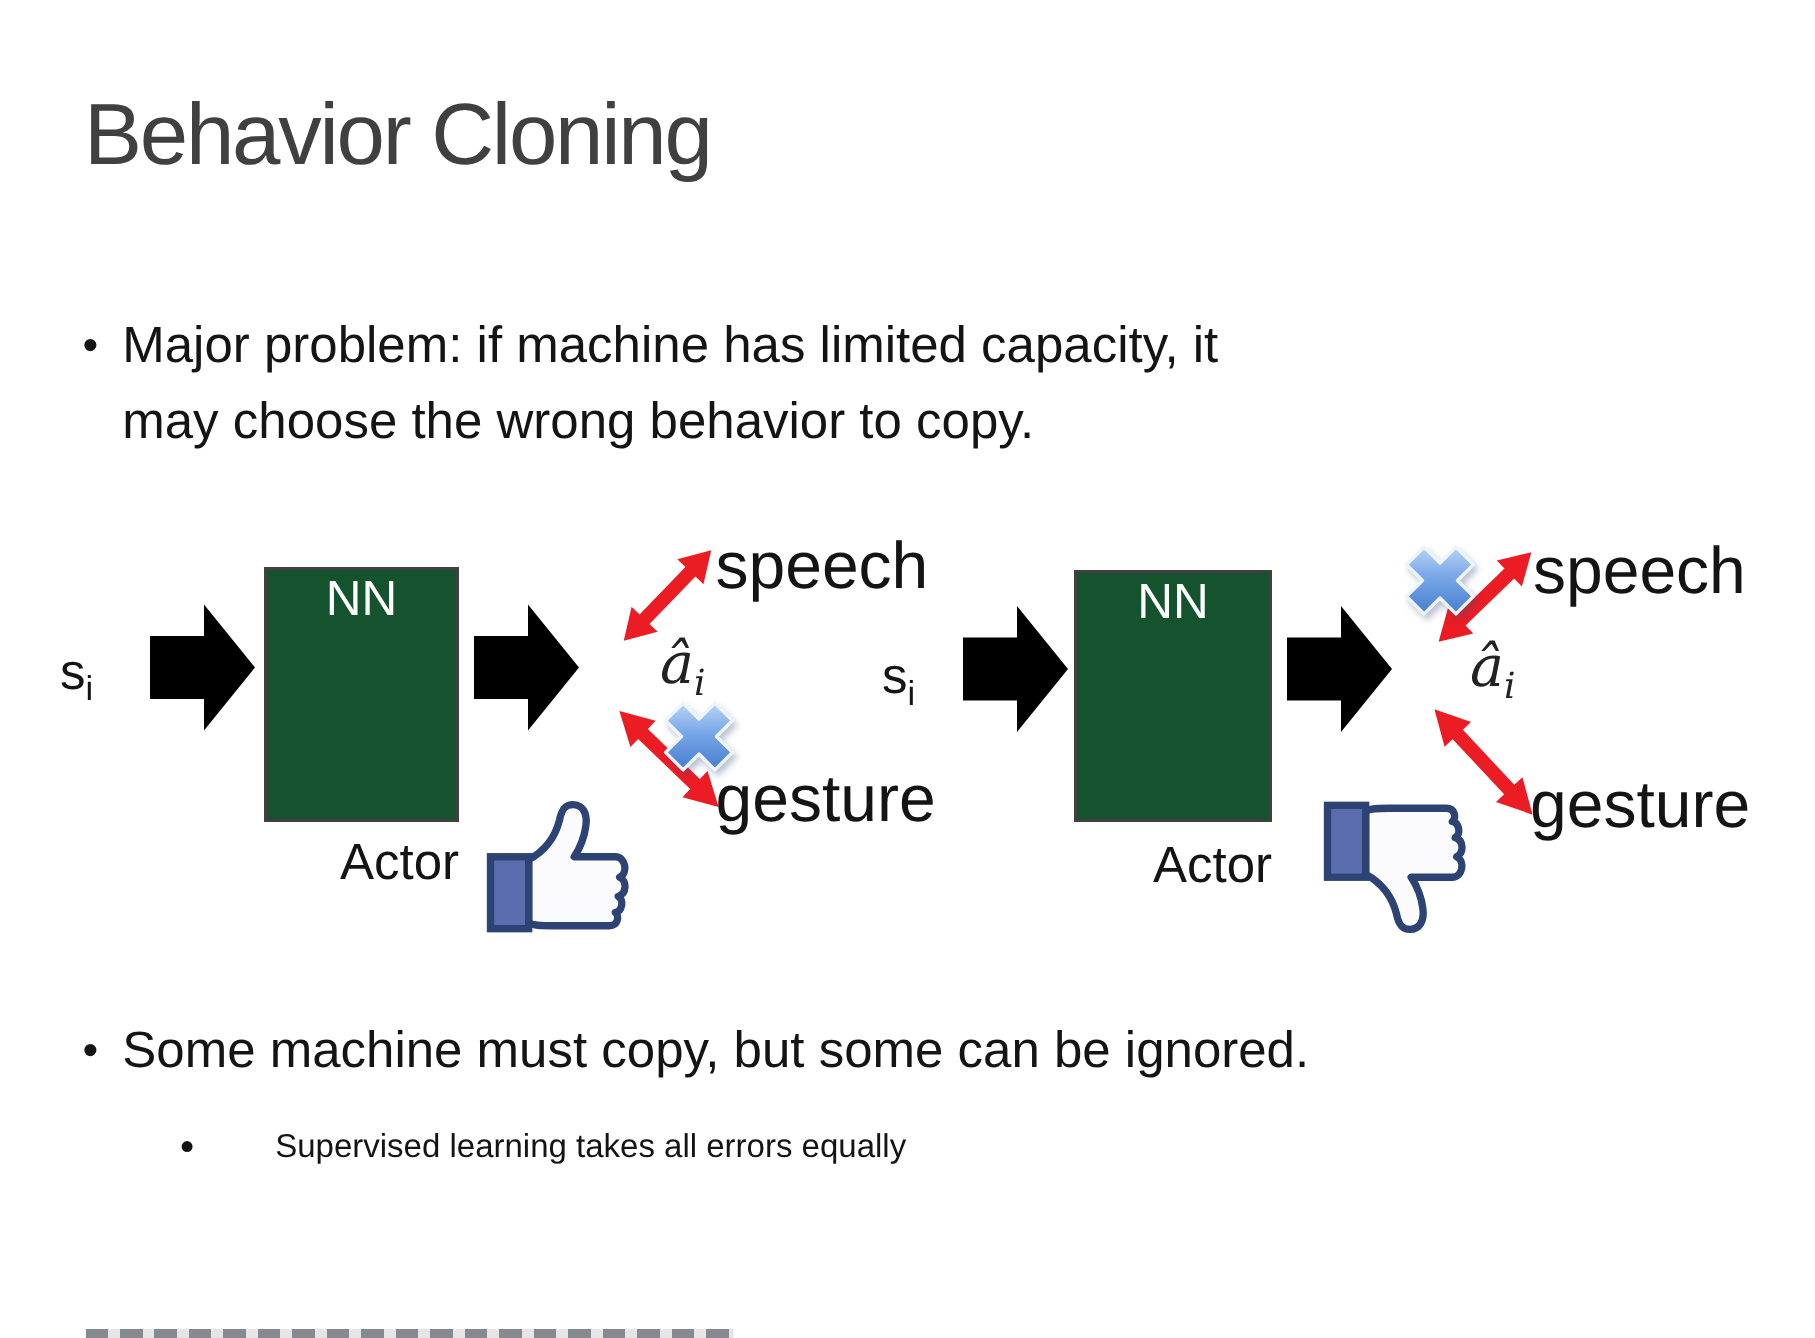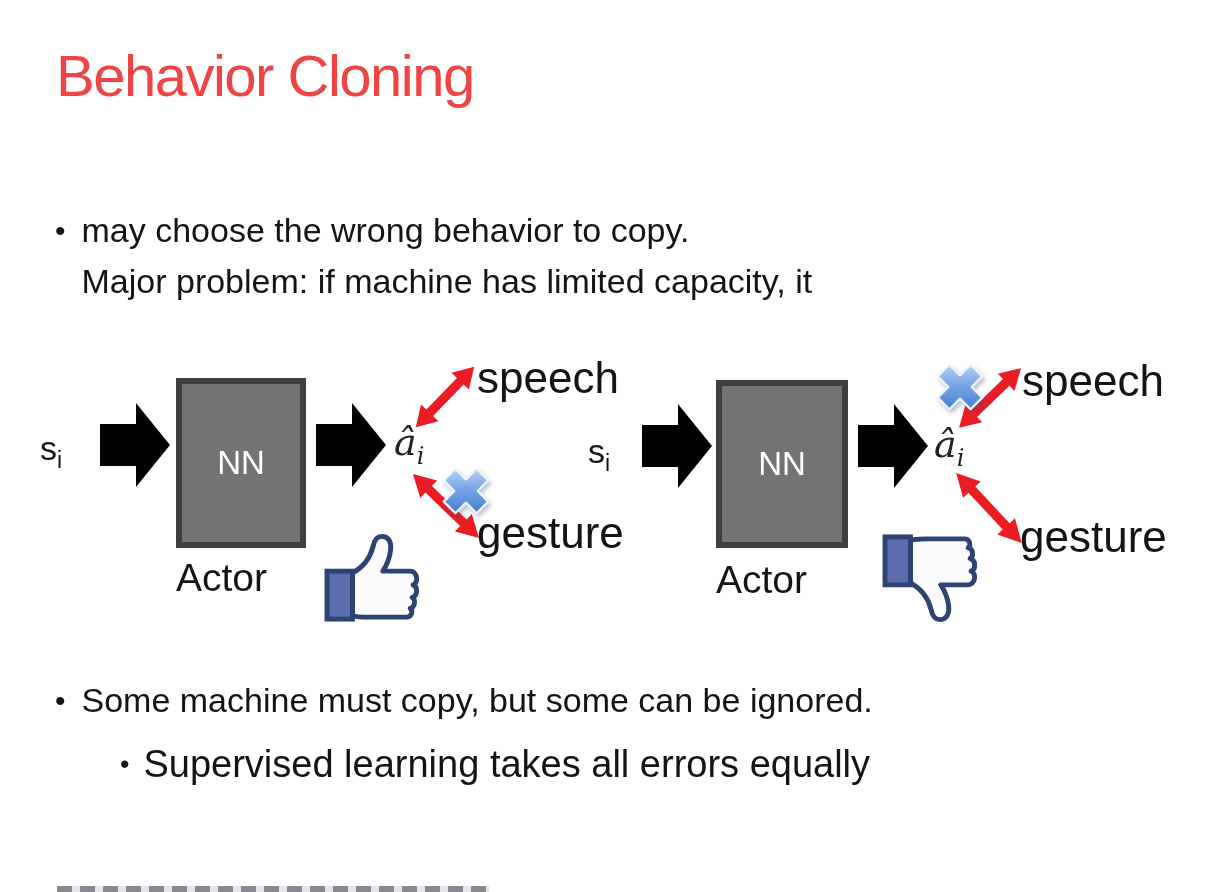--- a/index.html
+++ b/index.html
@@ -2,40 +2,40 @@
 <html><head>
 <meta charset="utf-8">
 <style>
   html,body{margin:0;padding:0;background:#e9e9e9;}
   .slide{
     position:relative;width:1210px;height:892px;background:#ffffff;
     overflow:hidden;font-family:"Liberation Sans",sans-serif;color:#141414;
   }
   .abs{position:absolute;white-space:nowrap;}
 
-  .title{left:56px;top:42px;font-size:58px;font-weight:400;letter-spacing:-1.5px;color:#ef4444;}
+  .title{left:56px;top:56px;font-size:58px;font-weight:400;letter-spacing:-1.5px;color:#404040;}
 
   .bullet{display:flex;align-items:flex-start;}
   .bullet .dot{font-size:30px;line-height:51px;margin-right:16px;}
   .bullet .btext{font-size:34px;line-height:51px;}
   .bullet .btext span{display:block;}
 
   .sub-bullet .dot{font-size:27px;line-height:48px;margin-right:14px;}
-  .sub-bullet .btext{font-size:38px;line-height:48px;}
+  .sub-bullet .btext{font-size:22px;line-height:48px;margin-left:40px;}
 
   
   .io-label{font-size:34px;}
   .io-label sub{font-size:23px;}
   .nn-box{
-    background:#737373;border:6px solid #404040;box-sizing:border-box;
-    display:flex;align-items:center;justify-content:center;
+    background:#14532d;border:2px solid #404040;box-sizing:border-box;
+    display:flex;justify-content:center;
     color:#ffffff;font-size:33px;
   }
-  .actor-label{font-size:39px;text-align:left;}
-  .ahat{font-family:"DejaVu Serif",serif;font-style:italic;font-size:38px;color:#222;}
+  .actor-label{font-size:34px;text-align:right;}
+  .ahat{font-family:"DejaVu Serif",serif;font-style:italic;font-size:38px;color:#222;margin-left:46px;}
   .ahat sub{font-size:24px;}
   .diag-label{font-size:44px;}
   .red-arrow svg,.block-arrow svg{display:block;width:100%;height:100%;}
   .cross-icon{filter:drop-shadow(2px 3px 2px rgba(60,80,120,0.35));z-index:5;}
   .thumb svg{display:block;width:100%;height:100%;}
   .thumb-down svg{transform:scaleY(-1);}
 
   .cutoff-strip{
     left:57px;top:886px;width:432px;height:6px;
     background:repeating-linear-gradient(90deg,
@@ -46,22 +46,22 @@
 </head>
 <body>
 
 <div class="slide">
 
   <div class="abs title">Behavior Cloning</div>
 
   <div class="abs bullet" style="left:55px;top:205px;">
     <span class="dot">•</span>
     <div class="btext">
+      <span>Major problem: if machine has limited capacity, it</span>
       <span>may choose the wrong behavior to copy.</span>
-      <span>Major problem: if machine has limited capacity, it</span>
     </div>
   </div>
 
   <div>
     <div class="abs io-label" style="left:40px;top:429px;"><span>s</span><sub>i</sub></div>
 
     <div class="abs block-arrow" style="left:100px;top:399px;width:72px;height:92px;">
       <svg viewBox="0 0 72 92" preserveAspectRatio="none">
           <polygon points="0,25 36,25 36,4 70,46 36,88 36,67 0,67" fill="#000"></polygon>
         </svg>

